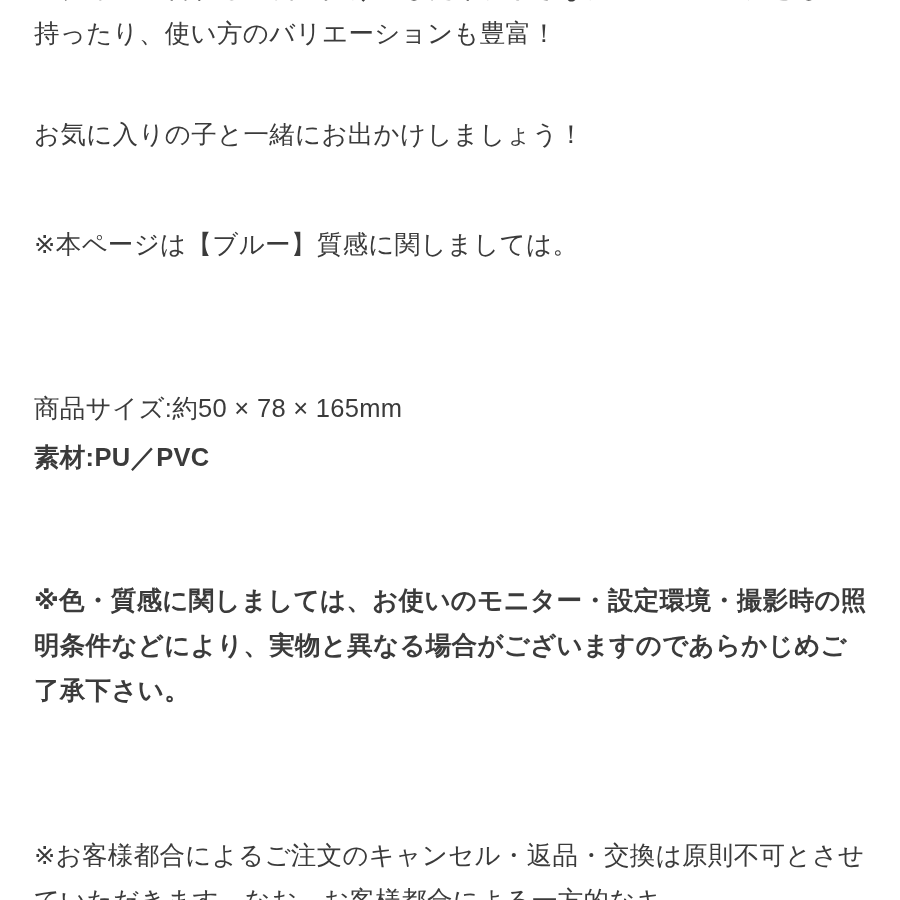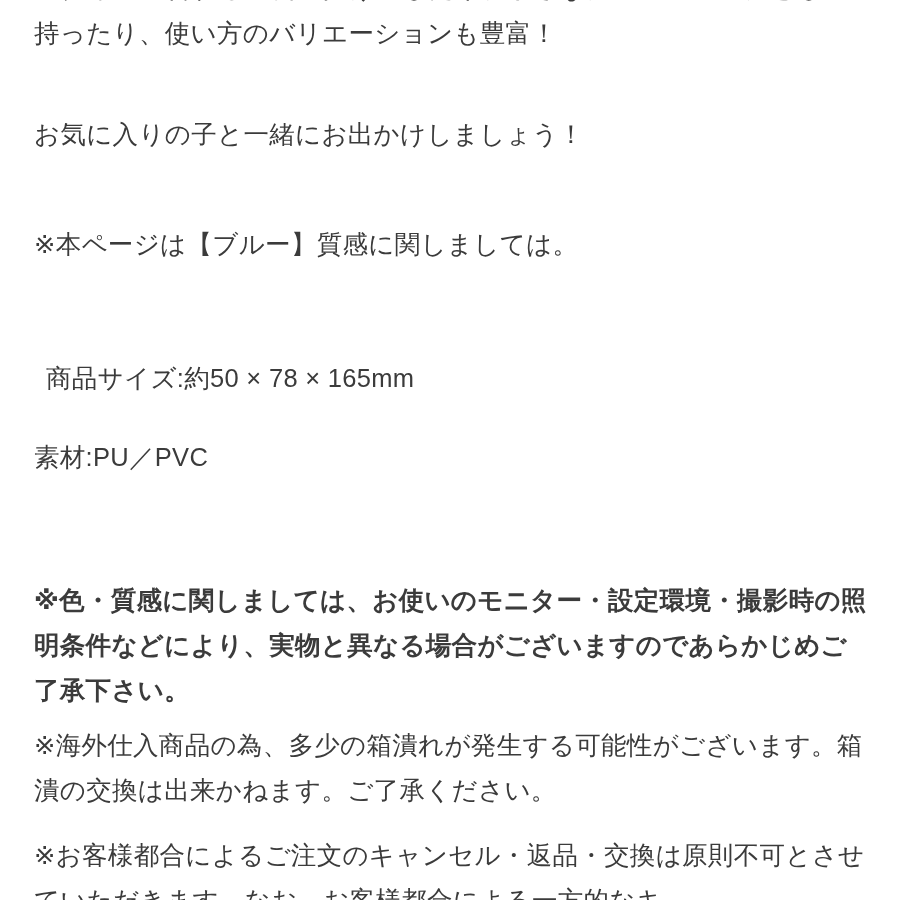--- a/index.html
+++ b/index.html
@@ -36,22 +36,22 @@
     left: 34px;
     right: 34px;
   }
   .para {
     position: absolute;
     left: 34px;
     right: 30px;
   }
   .p-outing   { top: 80px; margin-top: 32px; }
   .p-note-blue{ top: 222px; }
-  .p-size     { top: 356px; margin-left: 12px; }
-  .p-material { top: 435px; }
+  .p-size     { top: 386px; }
+  .p-material { top: 435px; font-weight: bold; }
   .p-color    { top: 578px; font-weight: bold; }
   .p-import   { top: 723px; }
   .p-cancel   { top: 833px; }
 </style>
 </head>
 <body>
 
 <div class="page">
 
   <div class="block clipped-top">スタイルに合わせて斜め掛けにしたり、小さなクラッチバッグとして持ったり、使い方のバリエーションも豊富！</div>
@@ -59,17 +59,16 @@
   <div class="block para p-outing">お気に入りの子と一緒にお出かけしましょう！</div>
 
   <div class="block para p-note-blue">※本ページは【ブルー】質感に関しましては。</div>
 
   <div class="block para p-size">商品サイズ:約50 × 78 × 165mm</div>
 
   <div class="block para p-material">素材:PU／PVC</div>
 
   <div class="block para p-color">※色・質感に関しましては、お使いのモニター・設定環境・撮影時の照明条件などにより、実物と異なる場合がございますのであらかじめご了承下さい。</div>
 
-  <div class="block para p-import">※海外仕入商品の為、多少の箱潰れが発生する可能性がございます。箱潰の交換は出来かねます。ご了承ください。</div>
 
   <div class="block para p-cancel">※お客様都合によるご注文のキャンセル・返品・交換は原則不可とさせていただきます。なお、お客様都合による一方的なキ</div>
 
 </div>
 
 </body></html>

